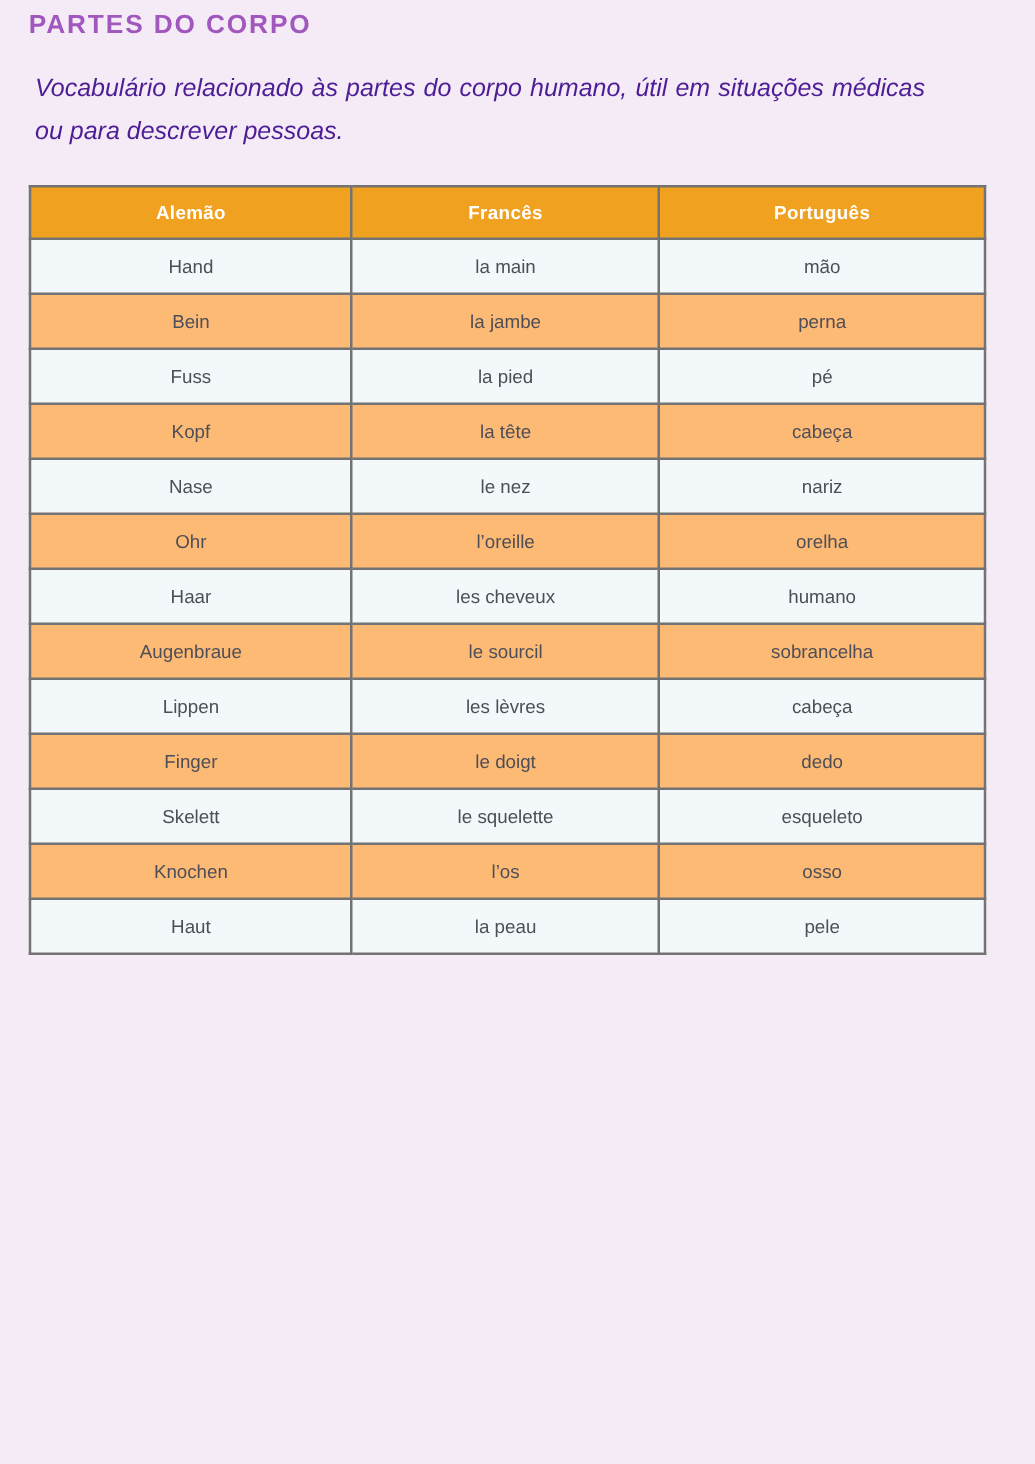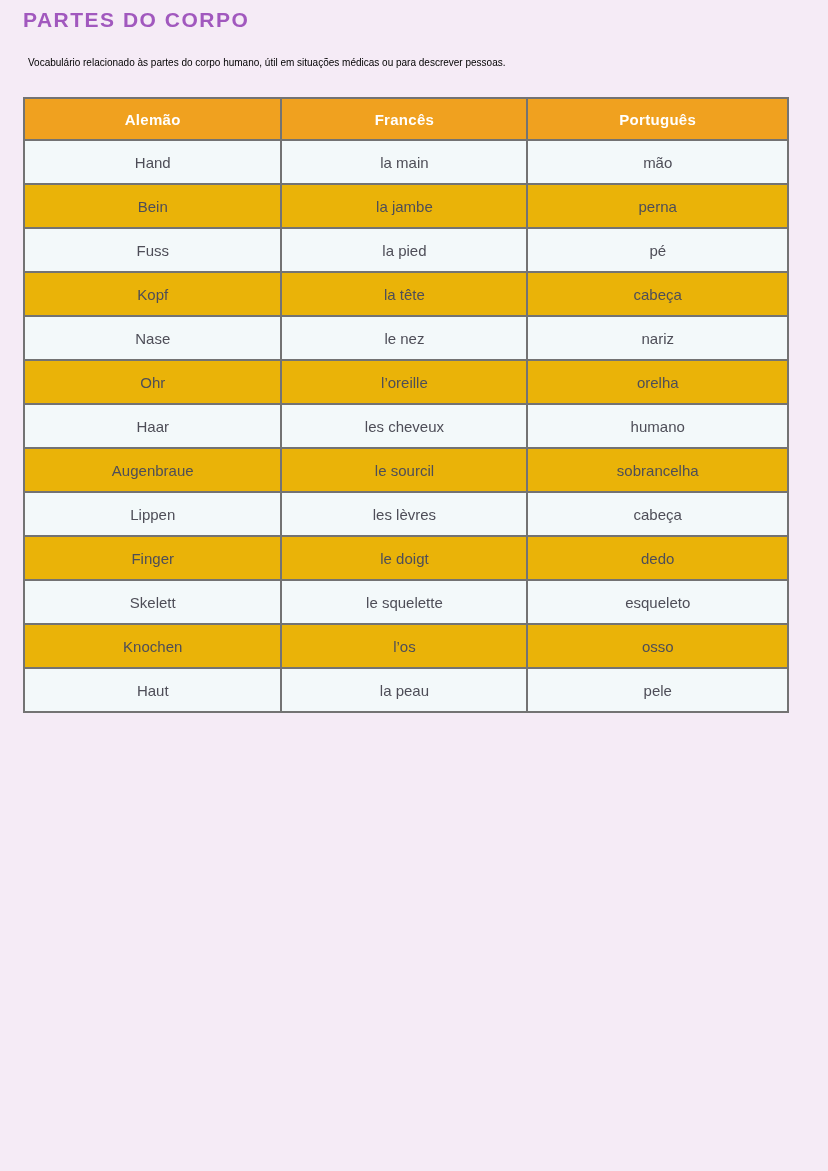--- a/index.html
+++ b/index.html
@@ -19,26 +19,27 @@
   }
   .page-title {
     color: #A158BE;
     font-size: 21px;
     font-weight: bold;
     letter-spacing: 1.5px;
     margin: 0 0 0 0;
     line-height: 1.2;
   }
   .page-description {
-    color: #000000;
-    font-size: 10px;
+    color: #4c1d95;
+    font-size: 20px;
     line-height: 1.7;
     text-align: justify;
     max-width: 712px;
     margin: 22px 0 0 5px;
+    font-style: italic;
   }
   table.vocab {
     margin-top: 26px;
     width: 766px;
     border-collapse: collapse;
     table-layout: fixed;
   }
   table.vocab th, table.vocab td {
     border: 2px solid #737373;
     text-align: center;
@@ -49,21 +50,21 @@
     color: #FFFFFF;
     font-weight: bold;
     font-size: 15px;
     height: 38px;
     letter-spacing: 0.3px;
   }
   table.vocab td {
     height: 40px;
     font-size: 15px;
     color: #4E4E58;
-    background: #eab308;
+    background: #fdba74;
   }
   table.vocab tbody tr:nth-child(odd) td {
     background: #F3F9FA;
   }
   col.c1 { width: 33.7%; }
   col.c2 { width: 32.2%; }
   col.c3 { width: 34.1%; }
 </style>
 </head>
 <body>

